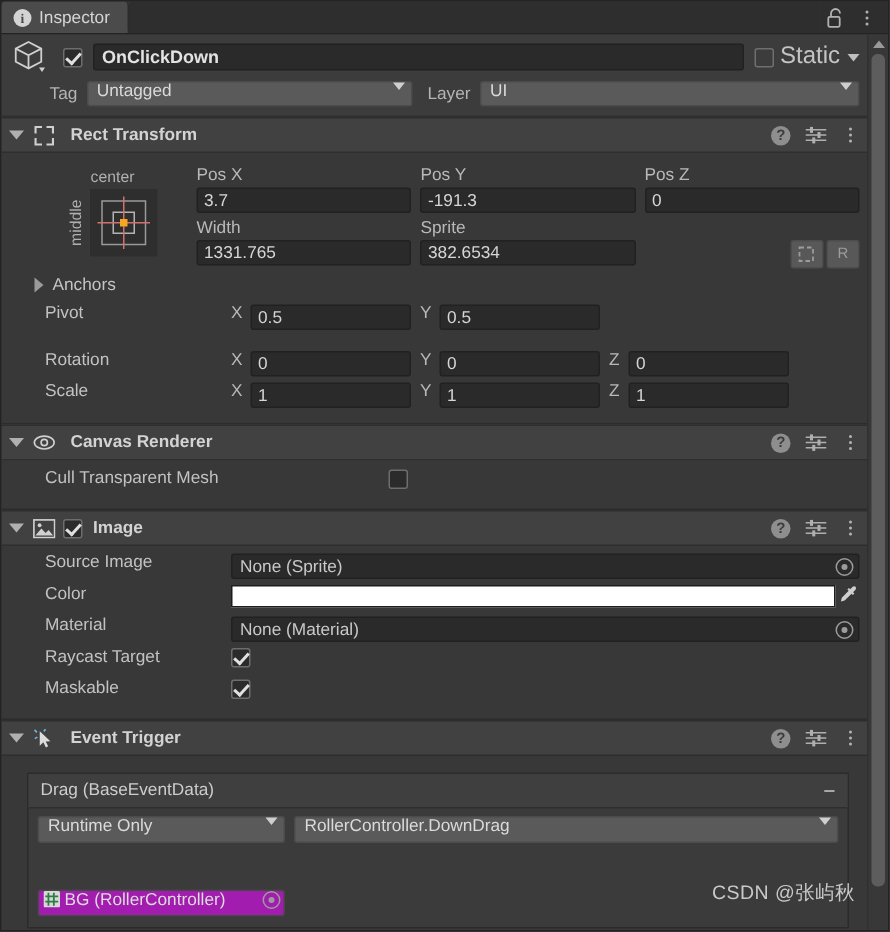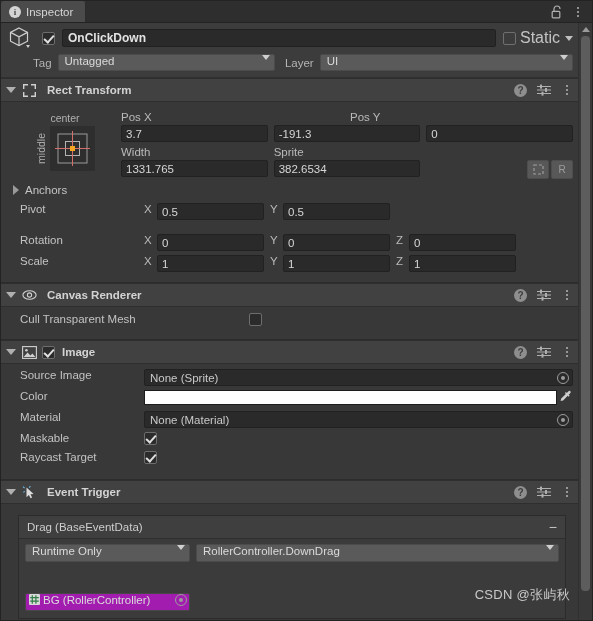--- a/index.html
+++ b/index.html
@@ -255,21 +255,21 @@
   .help-icon {
     width: 13px; height: 13px;
     border-radius: 50%;
     background: #8e8e8e;
     color: #3d3d3d;
     font-size: 10px;
     font-weight: bold;
     line-height: 13px;
     text-align: center;
   }
-  .comp-body { padding: 4px 6px 6px 8px; }
+  .comp-body { padding: 4px 6px 6px 18px; }
 
   
   .row {
     display: flex;
     align-items: flex-start;
     min-height: 19px;
     margin-bottom: 2px;
   }
   .row-label {
     width: 135px;
@@ -568,20 +568,23 @@
               </div>
             </div>
             <div class="rt-cols">
               <div class="rt-line">
                 <div class="rt-cell">
                     <div class="rt-cap">Pos X</div>
                   </div>
                 <div class="rt-cell">
                     <div class="rt-cap">Pos Y</div>
                   </div>
+                <div class="rt-cell">
+                    <div class="rt-cap">Pos Z</div>
+                  </div>
               </div>
               <div class="rt-line" style="margin-bottom:3px">
                 <div class="rt-cell">
                     <div class="field">
                       <span>3.7</span>
                     </div>
                   </div>
                 <div class="rt-cell">
                     <div class="field">
                       <span>-191.3</span>
@@ -763,26 +766,26 @@
                 </svg>
             </span>
           </div>
           <div class="row">
             <span class="row-label">Material</span>
             <span class="obj-field">
               <span>None (Material)</span>
               <span class="pick-dot"></span>
             </span>
           </div>
+          <div class="row">
+            <span class="row-label">Raycast Target</span>
+            <span class="chk on"></span>
+          </div>
           <div class="row" style="margin-bottom:0">
             <span class="row-label">Maskable</span>
-            <span class="chk on"></span>
-          </div>
-          <div class="row">
-            <span class="row-label">Raycast Target</span>
             <span class="chk on"></span>
           </div>
         </div>
       </div>
 
       <div class="comp" style="border-bottom:none">
         <div class="comp-header">
           <span class="foldout"></span>
           <span class="comp-icon">
             <svg width="15" height="15" viewBox="0 0 15 15">

